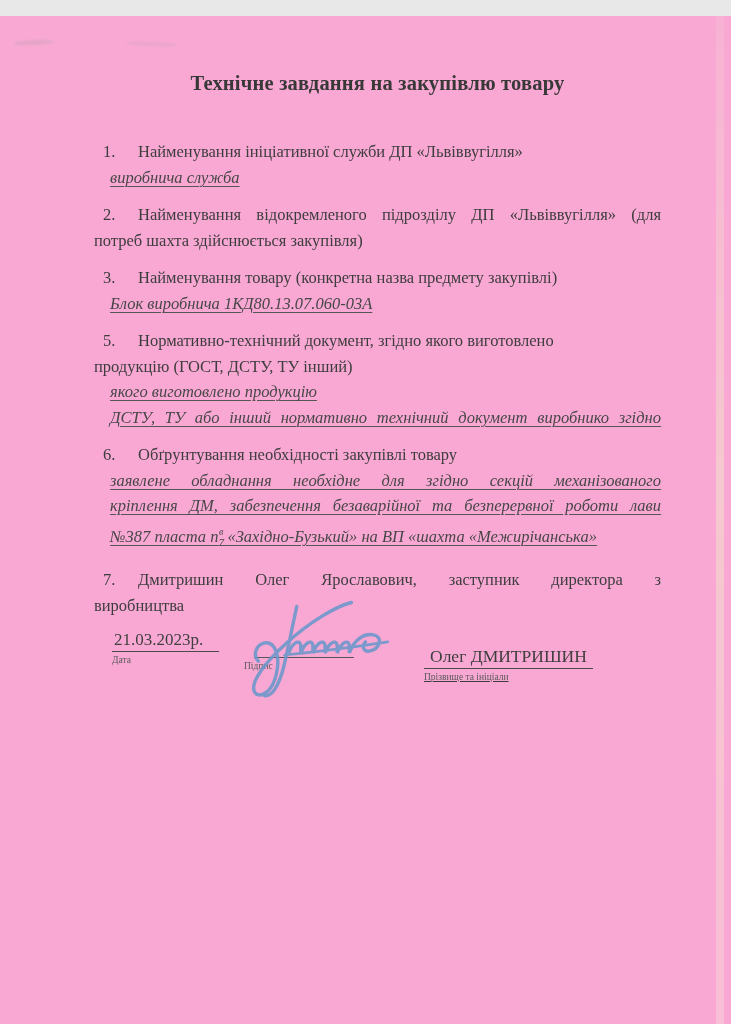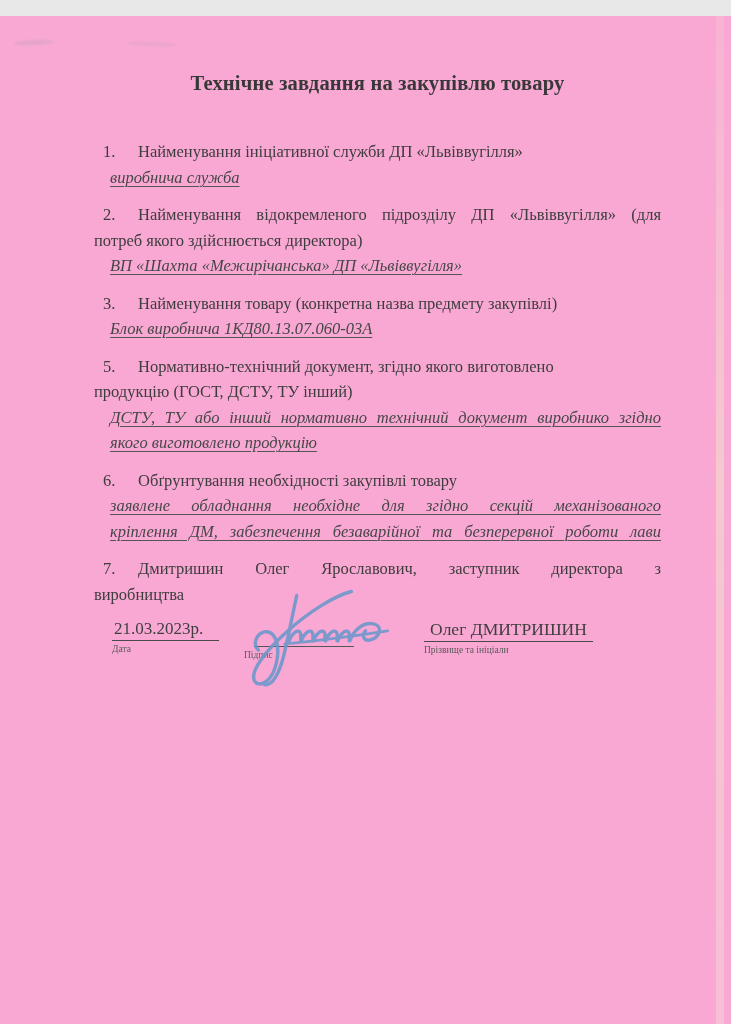--- a/index.html
+++ b/index.html
@@ -59,21 +59,21 @@
   .sig-row { position:relative; height:92px; margin-top:6px; }
   .field { position:absolute; }
   .date-field { left:18px; top:0; }
   .date-value {
     display:inline-block; font-size:17px; color:#3f3f3f;
     border-bottom:1px solid #4a4a4a; padding:0 16px 1px 2px;
   }
   .field-label { font-size:9.5px; color:#5a5a5a; margin-top:3px; line-height:11px; }
   .sign-field { left:150px; top:0; width:120px; }
   .sign-underline { display:block; width:100px; height:27px; border-bottom:1px solid #565656; margin:0 auto; }
-  .name-field { left:330px; top:0; }
+  .name-field { left:330px; top:16px;text-decoration:underline; }
   .name-value {
     display:inline-block; font-size:17.5px; color:#3f3f3f;
     border-bottom:1px solid #4a4a4a; padding:0 6px 1px;
   }
   .signature-svg { position:absolute; left:136px; top:-34px; width:182px; height:106px; z-index:2; pointer-events:none; }
 </style>
 </head>
 <body>
 
 <div class="page">
@@ -85,41 +85,41 @@
 
     <h1 class="doc-title">Технічне завдання на закупівлю товару</h1>
 
     <section class="item">
       <div class="h-line h-first"><span class="num">1.</span><span class="h-text">Найменування ініціативної служби ДП «Львіввугілля»</span></div>
       <div class="a-line">виробнича служба</div>
     </section>
 
     <section class="item">
       <div class="h-line h-first j"><span class="num">2.</span><span class="h-text">Найменування відокремленого підрозділу ДП «Львіввугілля» (для</span></div>
-      <div class="h-line h-cont">потреб якого здійснюється директора)</div>
-      <div class="a-line">ВП «Шахта «Межирічанська» ДП «Львіввугілля»</div>
+      <div class="h-line h-cont">потреб шахта здійснюється закупівля)</div>
     </section>
 
     <section class="item">
       <div class="h-line h-first"><span class="num">3.</span><span class="h-text">Найменування товару (конкретна назва предмету закупівлі)</span></div>
       <div class="a-line">Блок виробнича 1КД80.13.07.060-03А</div>
     </section>
 
 
     <section class="item">
       <div class="h-line h-first"><span class="num">5.</span><span class="h-text">Нормативно-технічний документ, згідно якого виготовлено</span></div>
       <div class="h-line h-cont">продукцію (ГОСТ, ДСТУ, ТУ інший)</div>
+      <div class="a-line">якого виготовлено продукцію</div>
       <div class="a-line j">ДСТУ, ТУ або інший нормативно технічний документ виробнико згідно</div>
-      <div class="a-line">якого виготовлено продукцію</div>
     </section>
 
     <section class="item">
       <div class="h-line h-first"><span class="num">6.</span><span class="h-text">Обґрунтування необхідності закупівлі товару</span></div>
       <div class="a-line j">заявлене обладнання необхідне для згідно секцій механізованого</div>
       <div class="a-line j">кріплення ДМ, забезпечення безаварійної та безперервної роботи лави</div>
+      <div class="a-line"><span>№387 пласта n</span><sub class="frm-sub">7</sub><sup class="frm-sup">в</sup><span> «Західно-Бузький» на ВП «шахта «Межирічанська»</span></div>
     </section>
 
     <section class="item">
       <div class="h-line h-first j"><span class="num">7.</span><span class="h-text">Дмитришин Олег Ярославович, заступник директора з</span></div>
       <div class="h-line h-cont">виробництва</div>
     </section>
 
     <div class="sig-row">
       <div class="field date-field">
         <span class="date-value">21.03.2023р.</span>

